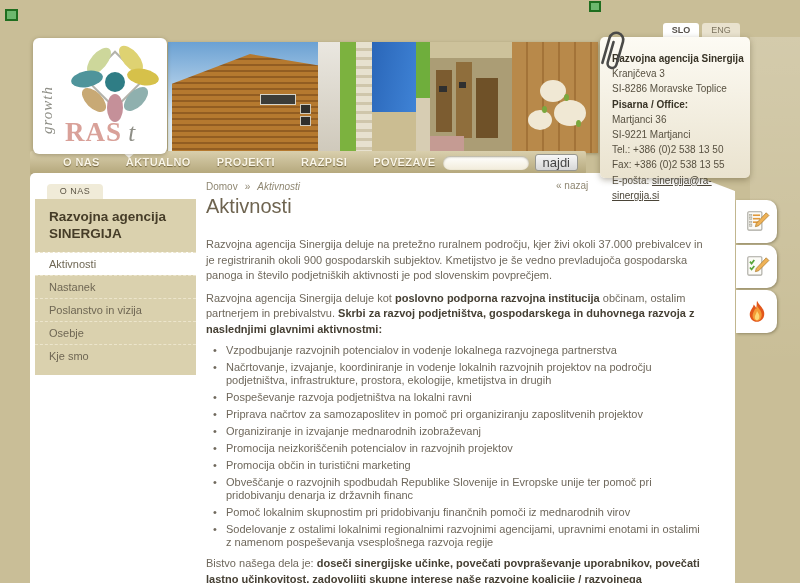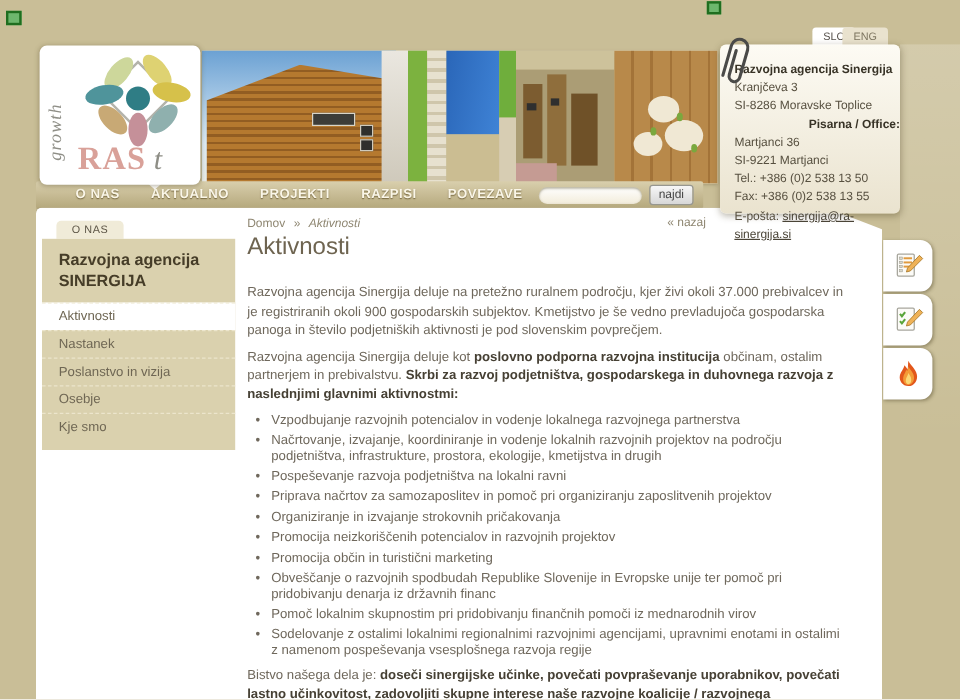--- a/index.html
+++ b/index.html
@@ -52,43 +52,43 @@
          background:repeating-linear-gradient(90deg,#b8894a 0 14px,#a37338 14px 16px);}
   .blob{border-radius:50%;background:#f0e8d4;}
   .b1{left:28px;top:38px;width:26px;height:22px;}
   .b2{left:42px;top:58px;width:32px;height:26px;}
   .b3{left:16px;top:68px;width:24px;height:20px;}
   .leaf{width:5px;height:7px;border-radius:50%;background:#7aa83e;}
   .l1{left:52px;top:52px;} .l2{left:30px;top:64px;} .l3{left:64px;top:78px;}
   
   .lang-tab{position:absolute;top:23px;height:15px;line-height:15px;text-align:center;
             font-size:9px;border-radius:3px 3px 0 0;z-index:4;cursor:pointer;}
-  .lang-slo{left:677px;width:36px;background:#fff;color:#55504a;}
+  .lang-slo{left:663px;width:36px;background:#fff;color:#55504a;font-weight:bold;}
   .lang-eng{left:702px;width:38px;background:#e9e2ce;color:#7d7560;}
   .contact-card{position:absolute;left:600px;top:37px;width:150px;height:141px;z-index:5;
                 background:linear-gradient(#fdfbf4,#eae3cf);border-radius:5px;
                 box-shadow:0 2px 6px rgba(60,50,20,.35);
                 padding:14px 0 0 12px;box-sizing:border-box;
                 font-size:10px;line-height:15.2px;color:#575040;}
   .contact-card .cname{font-weight:bold;color:#383326;}
-  .contact-card .clabel{font-weight:bold;color:#383326;text-align:right;}
+  .contact-card .clabel{font-weight:bold;color:#383326;}
   .contact-card a{color:#4a4437;text-decoration:underline;}
   .paperclip{position:absolute;left:-8px;top:-12px;}
   
   .nav-bar{position:absolute;left:30px;top:151px;width:556px;height:23px;z-index:3;
            background:linear-gradient(#d9cfad,#b4a77b);border-radius:2px;
            display:flex;align-items:center;padding-left:20px;box-sizing:border-box;}
   .nav-item{font-size:11px;font-weight:bold;color:#faf6e8;letter-spacing:.4px;
             text-shadow:0 1px 1px rgba(110,95,55,.95);padding:0 13px;line-height:23px;cursor:pointer;}
   .notch{position:absolute;left:121px;top:151px;width:0;height:0;z-index:4;
          border-left:8px solid transparent;border-right:8px solid transparent;border-top:7px solid #ffffff;}
   .search-wrap{position:absolute;right:8px;top:3px;display:flex;align-items:center;}
   .search-input{width:70px;height:14px;border:none;border-radius:8px;background:linear-gradient(#ffffff,#f2ecda);
                 box-shadow:inset 0 1px 2px rgba(90,80,40,.5);margin-right:6px;padding:0 8px;font-size:10px;color:#555;}
-  .find-btn{height:17px;padding:0 7px;font-size:10px;color:#444;background:linear-gradient(#f7f7f7,#d7d7d7);
+  .find-btn{height:17px;padding:0 7px;font-size:13px;color:#444;background:linear-gradient(#f7f7f7,#d7d7d7);
             border:1px solid #979790;border-radius:3px;cursor:pointer;}
   
   .back-link{position:absolute;left:556px;top:180px;font-size:10px;color:#8f8772;z-index:8;cursor:pointer;}
   
   .content-card{position:absolute;left:30px;top:173px;width:705px;height:410px;background:#fff;z-index:3;
                 border-radius:5px 0 0 0;box-shadow:0 1px 6px rgba(70,60,30,.4);
                 clip-path:polygon(0 0,658px 0,705px 18px,705px 410px,0 410px);}
   .breadcrumb{position:absolute;left:206px;top:181px;font-size:10px;color:#8f8772;z-index:7;}
   .breadcrumb .crumb{cursor:pointer;}
   .breadcrumb .cur{font-style:italic;}
@@ -229,21 +229,21 @@
 
   <h1 class="page-title">Aktivnosti</h1>
   <div class="main-text">
     <p>Razvojna agencija Sinergija deluje na pretežno ruralnem področju, kjer živi okoli 37.000 prebivalcev in je registriranih okoli 900 gospodarskih subjektov. Kmetijstvo je še vedno prevladujoča gospodarska panoga in število podjetniških aktivnosti je pod slovenskim povprečjem.</p>
     <p><span>Razvojna agencija Sinergija deluje kot </span><b>poslovno podporna razvojna institucija</b><span> občinam, ostalim partnerjem in prebivalstvu. </span><b>Skrbi za razvoj podjetništva, gospodarskega in duhovnega razvoja z naslednjimi glavnimi aktivnostmi:</b></p>
     <ul>
       <li>Vzpodbujanje razvojnih potencialov in vodenje lokalnega razvojnega partnerstva</li>
       <li>Načrtovanje, izvajanje, koordiniranje in vodenje lokalnih razvojnih projektov na področju podjetništva, infrastrukture, prostora, ekologije, kmetijstva in drugih</li>
       <li>Pospeševanje razvoja podjetništva na lokalni ravni</li>
       <li>Priprava načrtov za samozaposlitev in pomoč pri organiziranju zaposlitvenih projektov</li>
-      <li>Organiziranje in izvajanje strokovnih pričakovanja</li>
+      <li>Organiziranje in izvajanje mednarodnih izobraževanj</li>
       <li>Promocija neizkoriščenih potencialov in razvojnih projektov</li>
       <li>Promocija občin in turistični marketing</li>
       <li>Obveščanje o razvojnih spodbudah Republike Slovenije in Evropske unije ter pomoč pri pridobivanju denarja iz državnih financ</li>
       <li>Pomoč lokalnim skupnostim pri pridobivanju finančnih pomoči iz mednarodnih virov</li>
       <li>Sodelovanje z ostalimi lokalnimi regionalnimi razvojnimi agencijami, upravnimi enotami in ostalimi z namenom pospeševanja vsesplošnega razvoja regije</li>
     </ul>
     <p><span>Bistvo našega dela je: </span><b>doseči sinergijske učinke, povečati povpraševanje uporabnikov, povečati lastno učinkovitost, zadovoljiti skupne interese naše razvojne koalicije / razvojnega partnerstva, pričakovanja okolja in posameznih članov koalicije.</b></p>
   </div>
 
   <div class="tool-tab tt1">

